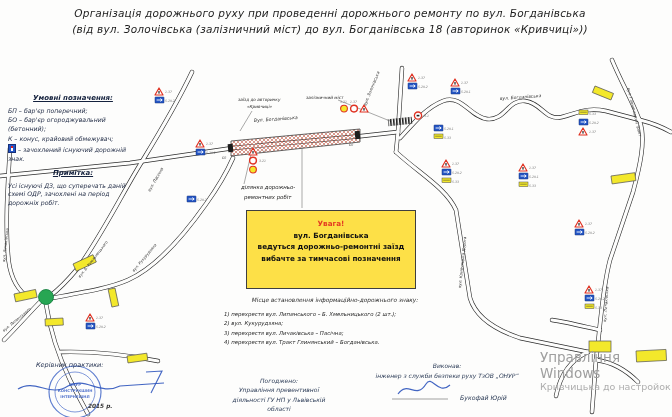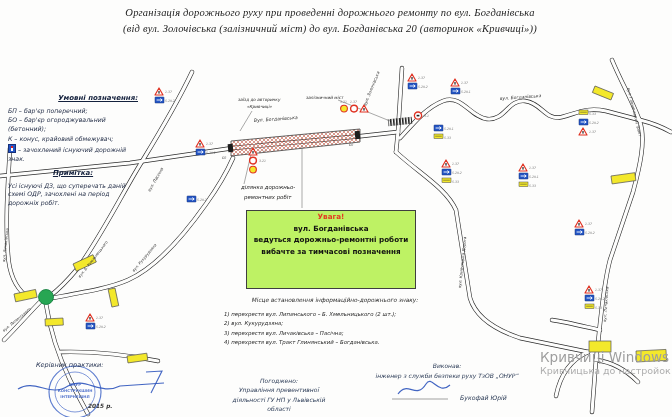--- a/index.html
+++ b/index.html
@@ -1,33 +1,33 @@
 <!DOCTYPE html>
 <html><head>
 <meta charset="utf-8">
 <style>
   html,body{margin:0;padding:0;}
   body{width:672px;height:417px;position:relative;overflow:hidden;background:#fdfdfc;
        font-family:"DejaVu Sans",sans-serif;}
   #map-svg{position:absolute;left:0;top:0;z-index:1;}
   .abs{position:absolute;z-index:2;}
   .ttl{left:0;top:5px;width:660px;text-align:center;font-style:italic;font-weight:500;
-       font-size:10.5px;color:#1c1c1c;letter-spacing:.2px;line-height:1.55;font-family:Liberation Serif, serif;}
+       font-size:10.5px;color:#1c1c1c;letter-spacing:.2px;line-height:1.55;}
   
   .legend{left:8px;top:94px;width:130px;color:#1f2a44;font-style:italic;font-size:6.2px;line-height:1.4;}
-  .legend .hd{text-align:right;font-weight:bold;font-size:7px;text-decoration:underline;margin-bottom:3px;color:#14213d;}
+  .legend .hd{text-align:center;font-weight:bold;font-size:7px;text-decoration:underline;margin-bottom:3px;color:#14213d;}
   .legend .it{margin-bottom:1px;}
   .cov-ico{display:inline-block;width:6px;height:7px;background:#2456c5;border:0.5px solid #15307a;
            vertical-align:-1px;position:relative;margin-right:2px;}
   .cov-ico:after{content:"";position:absolute;left:2px;top:1px;width:2px;height:5px;background:#fff;}
   .cov-ico:before{content:"";position:absolute;left:2px;top:1px;width:2px;height:2px;background:#d22;z-index:1;}
   .legend .note-hd{text-align:center;font-weight:bold;font-size:7px;text-decoration:underline;margin:5px 0 3px;color:#14213d;}
   
-  .notice{left:246px;top:210px;width:170px;height:79px;background:#bef264;border:1.3px solid #3f3f3f;
-          text-align:center;font-weight:bold;font-size:7.2px;color:#111;line-height:1.6;box-sizing:border-box;}
+  .notice{left:246px;top:210px;width:170px;height:79px;background:#fde047;border:1.3px solid #3f3f3f;
+          text-align:center;font-weight:bold;font-size:7.2px;color:#111;line-height:1.6;padding-top:7px;box-sizing:border-box;}
   .notice .red{color:#e33b22;}
   
   .install{left:208px;top:297px;width:254px;font-style:italic;color:#2a2a2a;}
   .install .hd{text-align:center;font-size:5.8px;margin-bottom:7px;}
   .install .li{font-size:5.4px;line-height:1.75;padding-left:16px;}
   
   .supervisor{left:36px;top:361px;font-style:italic;font-size:6.5px;color:#22304f;}
   .agreed{left:214px;top:376px;width:130px;text-align:center;font-style:italic;font-size:6px;
           color:#2a3a55;line-height:1.55;}
   .executor{left:352px;top:361px;width:190px;text-align:center;font-style:italic;font-size:6px;
@@ -250,37 +250,37 @@
     <text x="75" y="392" font-size="3.8" fill="#4468c8" text-anchor="middle" font-weight="bold" opacity="0.9">КОНСТРУКШИН</text>
     <text x="75" y="398" font-size="3.8" fill="#4468c8" text-anchor="middle" font-weight="bold" opacity="0.9">ІНТЕРНЕШНЛ</text>
     <path d="M18,389 C35,378 50,398 68,386 C85,376 100,396 120,386 L164,383" fill="none" stroke="#2f55bd" stroke-width="1.2" opacity="0.9"></path>
     <path d="M146,372 L162,371 L151,393" fill="none" stroke="#2f55bd" stroke-width="1.1" opacity="0.9"></path>
     <path d="M398,394 C408,380 416,400 426,384 C432,374 438,396 450,385" fill="none" stroke="#2f55bd" stroke-width="1.2" opacity="0.9"></path>
     <line x1="392" y1="399" x2="448" y2="399" stroke="#444" stroke-width="0.5"></line>
   </svg>
 
 <div class="abs ttl">
   <div>Організація дорожнього руху при проведенні дорожнього ремонту по вул.  Богданівська</div>
-  <div>(від вул. Золочівська (залізничний міст) до вул. Богданівська 20 (авторинок «Кривчиці»))</div>
+  <div>(від вул. Золочівська (залізничний міст) до вул. Богданівська 18 (авторинок «Кривчиці»))</div>
 </div>
 
 <div class="abs legend">
   <div class="hd">Умовні позначення:</div>
   <div class="it">БП – бар'єр поперечний;</div>
   <div class="it">БО – бар'єр огороджувальний (бетонний);</div>
   <div class="it">К – конус, крайовий обмежувач;</div>
   <div class="it"><span class="cov-ico"></span><span>– зачохлений існуючий дорожній знак.</span></div>
   <div class="note-hd">Примітка:</div>
   <div class="it">Усі існуючі ДЗ, що суперечать даній схемі ОДР, зачохлені на період дорожніх робіт.</div>
 </div>
 
 <div class="abs notice">
   <div class="red">Увага!</div>
   <div>вул. Богданівська</div>
-  <div>ведуться дорожньо-ремонтні роботи</div>
+  <div>ведуться дорожньо-ремонтні заїзд</div>
   <div>вибачте за  тимчасові позначення</div>
 </div>
 
 <div class="abs install">
   <div class="hd">Місце встановлення інформаційно-дорожнього знаку:</div>
   <div class="li">1) перехрестя вул. Липинського – Б. Хмельницького (2 шт.);</div>
   <div class="li">2) вул. Кукурудзяна;</div>
   <div class="li">3) перехрестя вул. Личаківська – Пасічна;</div>
   <div class="li">4) перехрестя вул. Тракт Глинянський – Богданівська.</div>
 </div>
@@ -295,15 +295,15 @@
   <div>області</div>
 </div>
 
 <div class="abs executor">
   <div>Виконав:</div>
   <div>інженер з служби безпеки руху ТзОВ „ОНУР”</div>
   <div class="name">Букофай Юрій</div>
 </div>
 
 <div class="abs wm">
-  <div class="l1">Кривчиці Windows</div>
+  <div class="l1">Управління Windows</div>
   <div class="l2">Кривчицька до настройок</div>
 </div>
 
 </body></html>

